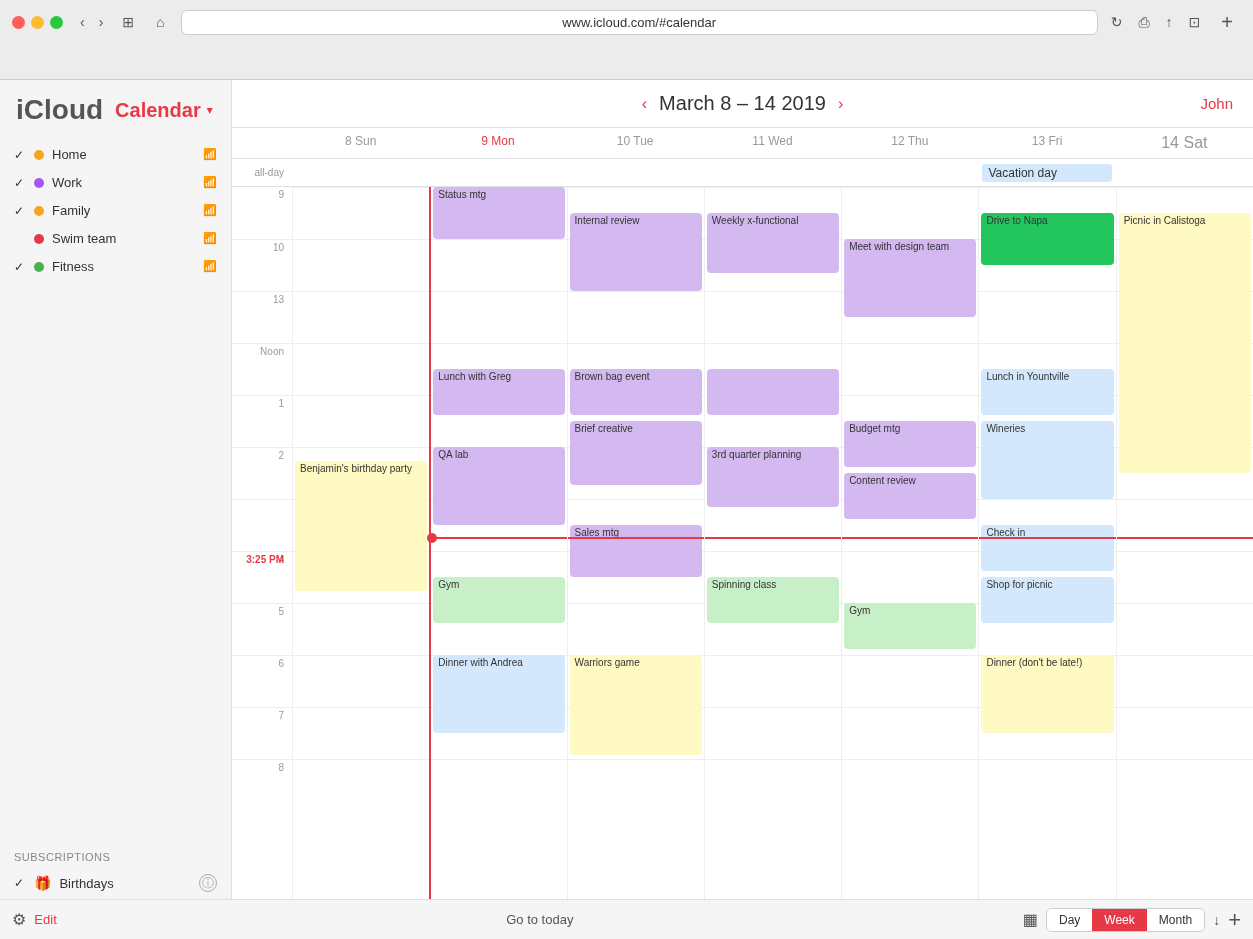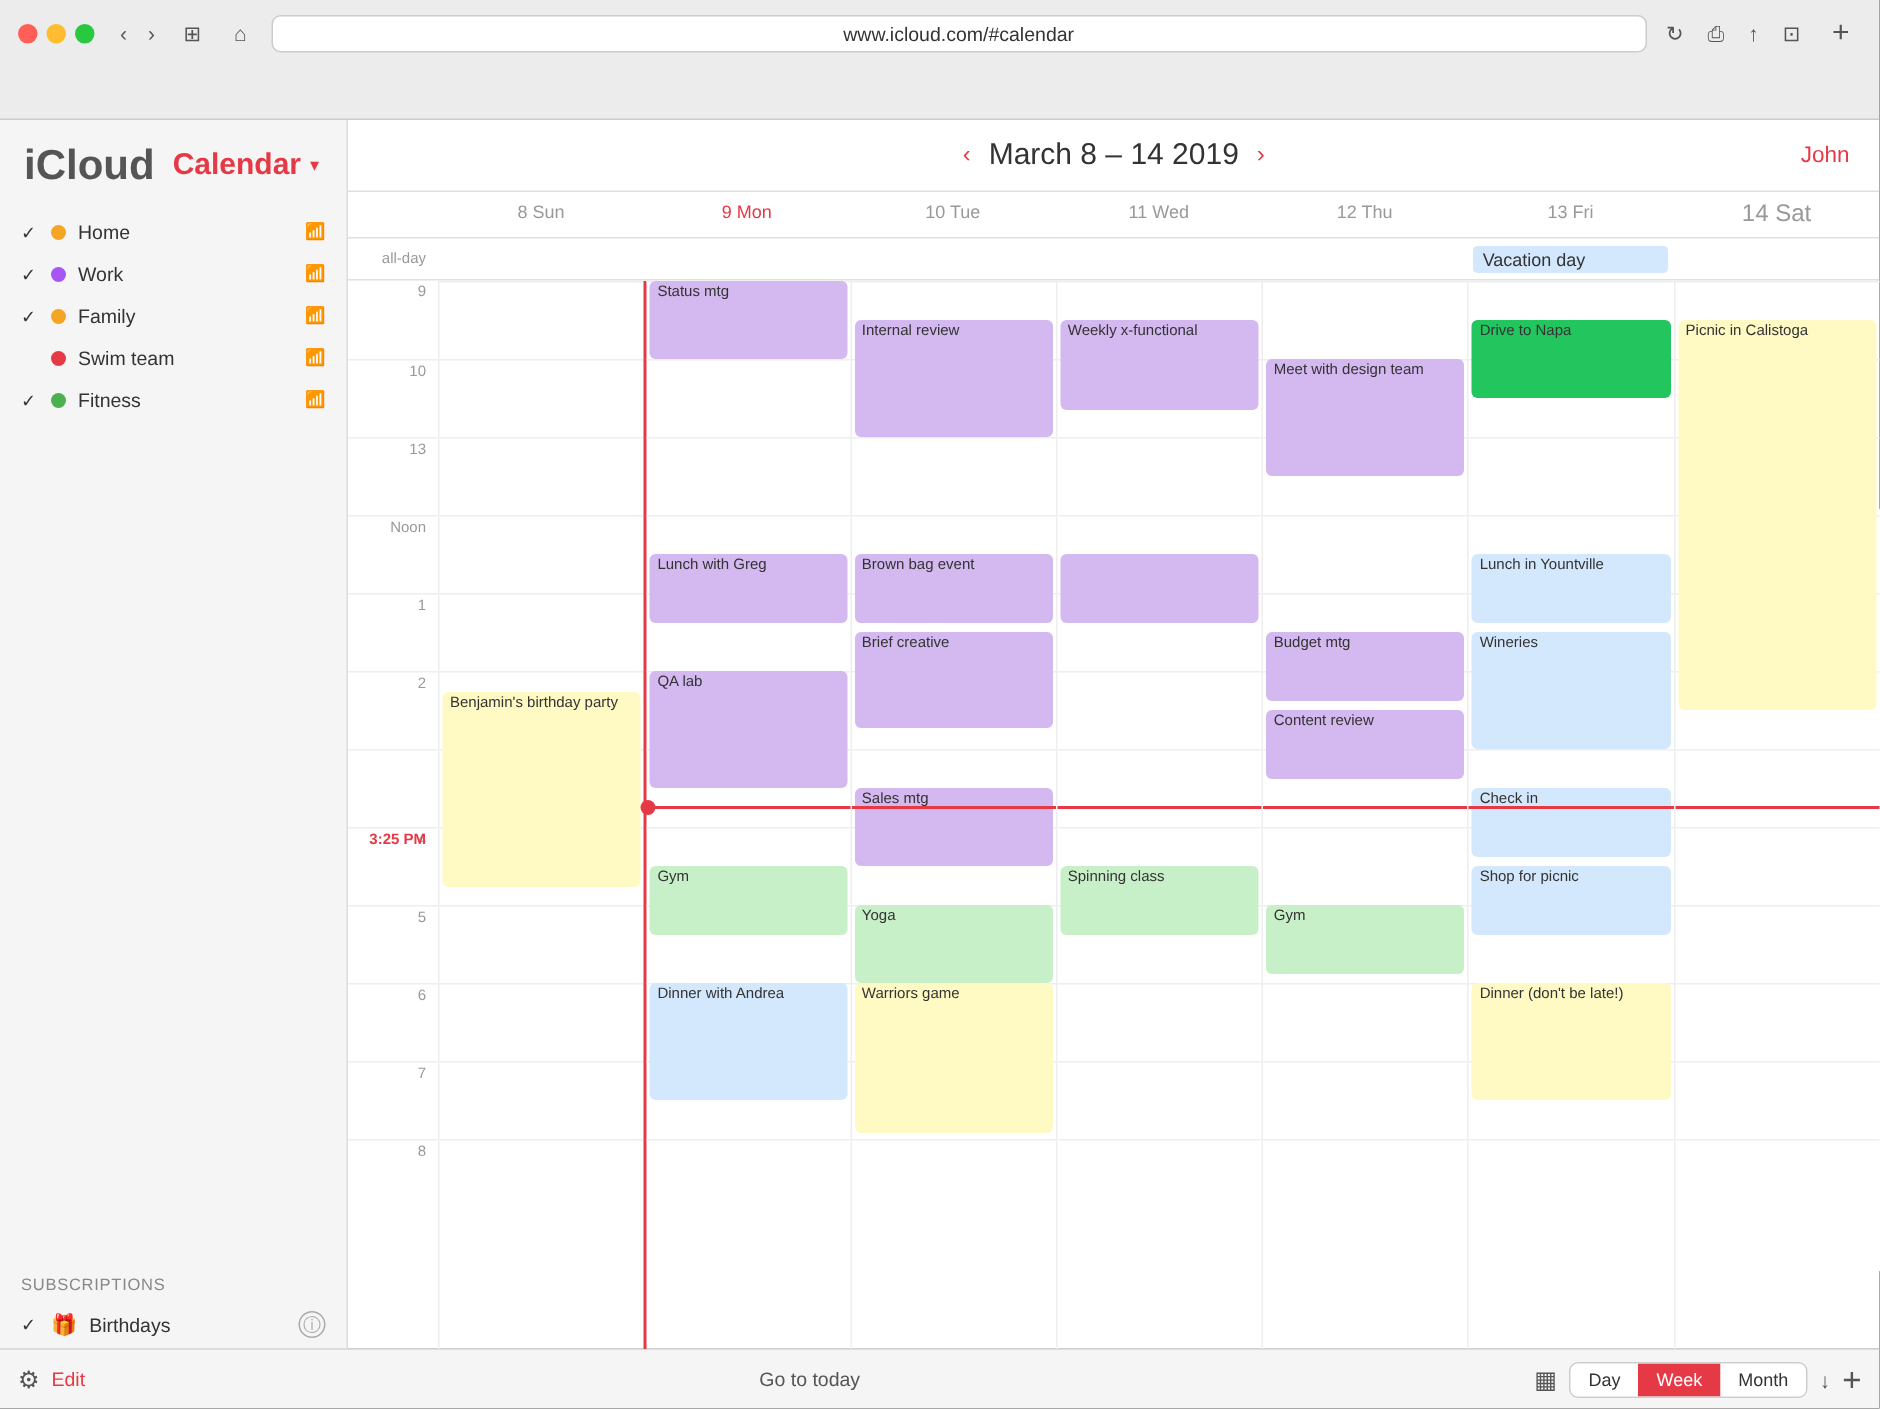--- a/index.html
+++ b/index.html
@@ -448,21 +448,20 @@
               <div class="hour-line" style="top:312px;"></div>
               <div class="hour-line" style="top:364px;"></div>
               <div class="hour-line" style="top:416px;"></div>
               <div class="hour-line" style="top:468px;"></div>
               <div class="hour-line" style="top:520px;"></div>
               <div class="hour-line" style="top:572px;"></div>
             <div class="event" style="background:#d4b8f0;top:26px;height:78px;">Internal review</div>
             <div class="event" style="background:#d4b8f0;top:182px;height:46px;">Brown bag event</div>
             <div class="event" style="background:#d4b8f0;top:234px;height:64px;">Brief creative</div>
             <div class="event" style="background:#d4b8f0;top:338px;height:52px;">Sales mtg</div>
-            <div class="event" style="background:#c8f0c8;top:416px;height:52px;">Yoga</div>
             <div class="event" style="background:#fff9c4;top:468px;height:100px;">Warriors game</div>
 
             <div class="current-time-line" style="top:350px;"></div>
           </div>
         </div>
 
         <div class="day-col">
           <div class="day-col-inner">
             <div class="hour-line" style="top:0px;"></div>
               <div class="hour-line" style="top:52px;"></div>
@@ -471,20 +470,21 @@
               <div class="hour-line" style="top:208px;"></div>
               <div class="hour-line" style="top:260px;"></div>
               <div class="hour-line" style="top:312px;"></div>
               <div class="hour-line" style="top:364px;"></div>
               <div class="hour-line" style="top:416px;"></div>
               <div class="hour-line" style="top:468px;"></div>
               <div class="hour-line" style="top:520px;"></div>
               <div class="hour-line" style="top:572px;"></div>
             <div class="event" style="background:#d4b8f0;top:26px;height:60px;">Weekly x-functional</div>
             <div class="event" style="background:#d4b8f0;top:182px;height:46px;"></div>
+            <div class="event" style="background:#d4b8f0;top:260px;height:60px;">3rd quarter planning</div>
             <div class="event" style="background:#c8f0c8;top:390px;height:46px;">Spinning class</div>
             <div class="current-time-line" style="top:350px;"></div>
           </div>
         </div>
 
         <div class="day-col">
           <div class="day-col-inner">
             <div class="hour-line" style="top:0px;"></div>
               <div class="hour-line" style="top:52px;"></div>
               <div class="hour-line" style="top:104px;"></div>

